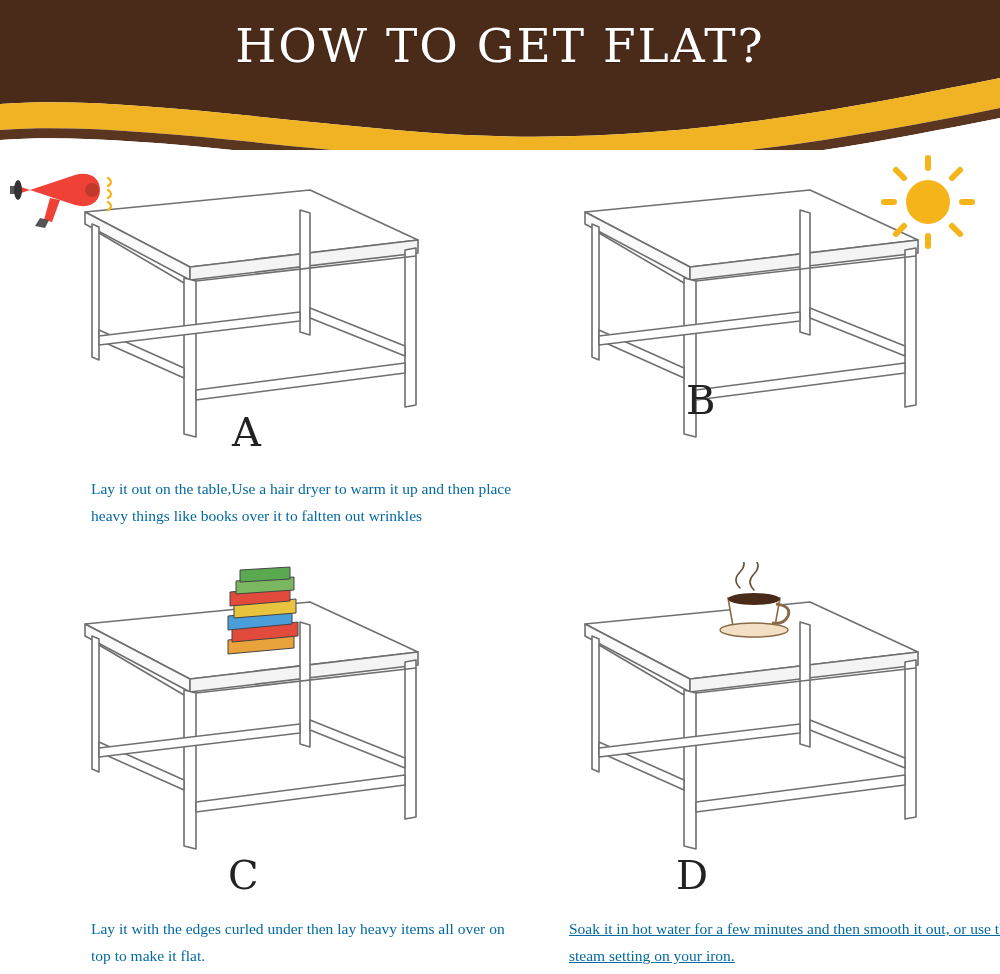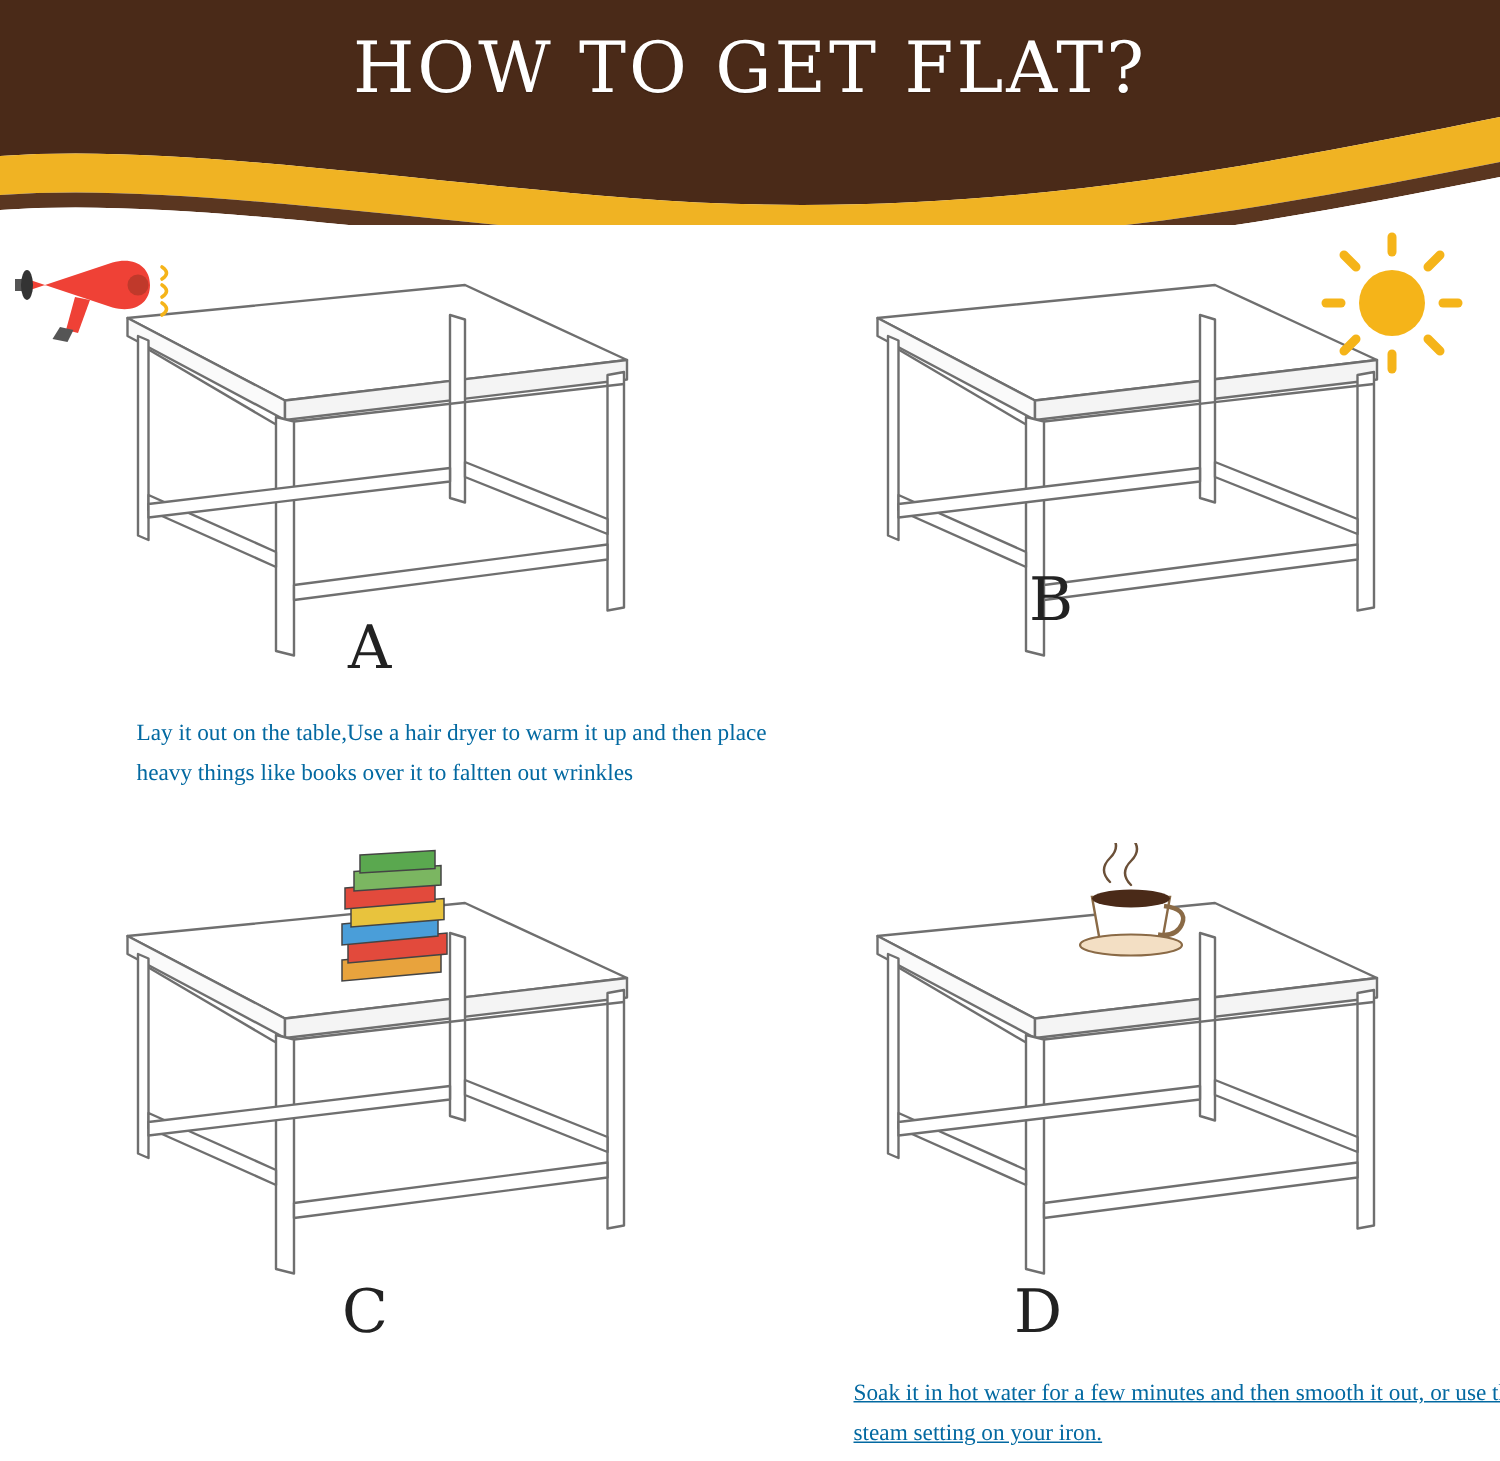--- a/index.html
+++ b/index.html
@@ -243,20 +243,21 @@
           <path d="M0,46 L64,40 L64,54 L0,60 Z" fill="#4a9ed9"></path>
           <path d="M6,34 L68,29 L68,43 L6,48 Z" fill="#e8c33d"></path>
           <path d="M2,22 L62,17 L62,31 L2,36 Z" fill="#e24a3c"></path>
           <path d="M8,11 L66,7 L66,20 L8,24 Z" fill="#7bb661"></path>
           <path d="M12,0 L62,-3 L62,9 L12,12 Z" fill="#5aa84f"></path>
         </g>
       </g>
     </svg>
 
     <div class="panel-letter">C</div>
+    <div class="panel-caption">Lay it with the edges curled under then lay heavy items all over on top to make it flat.</div>
   </div>
 
   <div class="panel d">
     <svg class="panel-art" viewBox="0 0 500 330">
       <g fill="none" stroke="#6f6f6f" stroke-width="1.6" stroke-linejoin="round">
         <path d="M85,62 L310,40 L418,90 L190,117 Z" fill="#ffffff"></path>
         <path d="M85,62 L85,74 L190,130 L190,117 Z" fill="#fafafa"></path>
         <path d="M190,117 L190,130 L418,103 L418,90 Z" fill="#f4f4f4"></path>
         <path d="M92,74 L99,77 L99,210 L92,207 Z" fill="#fff"></path>
         <path d="M184,128 L196,131 L196,287 L184,284 Z" fill="#fff"></path>

